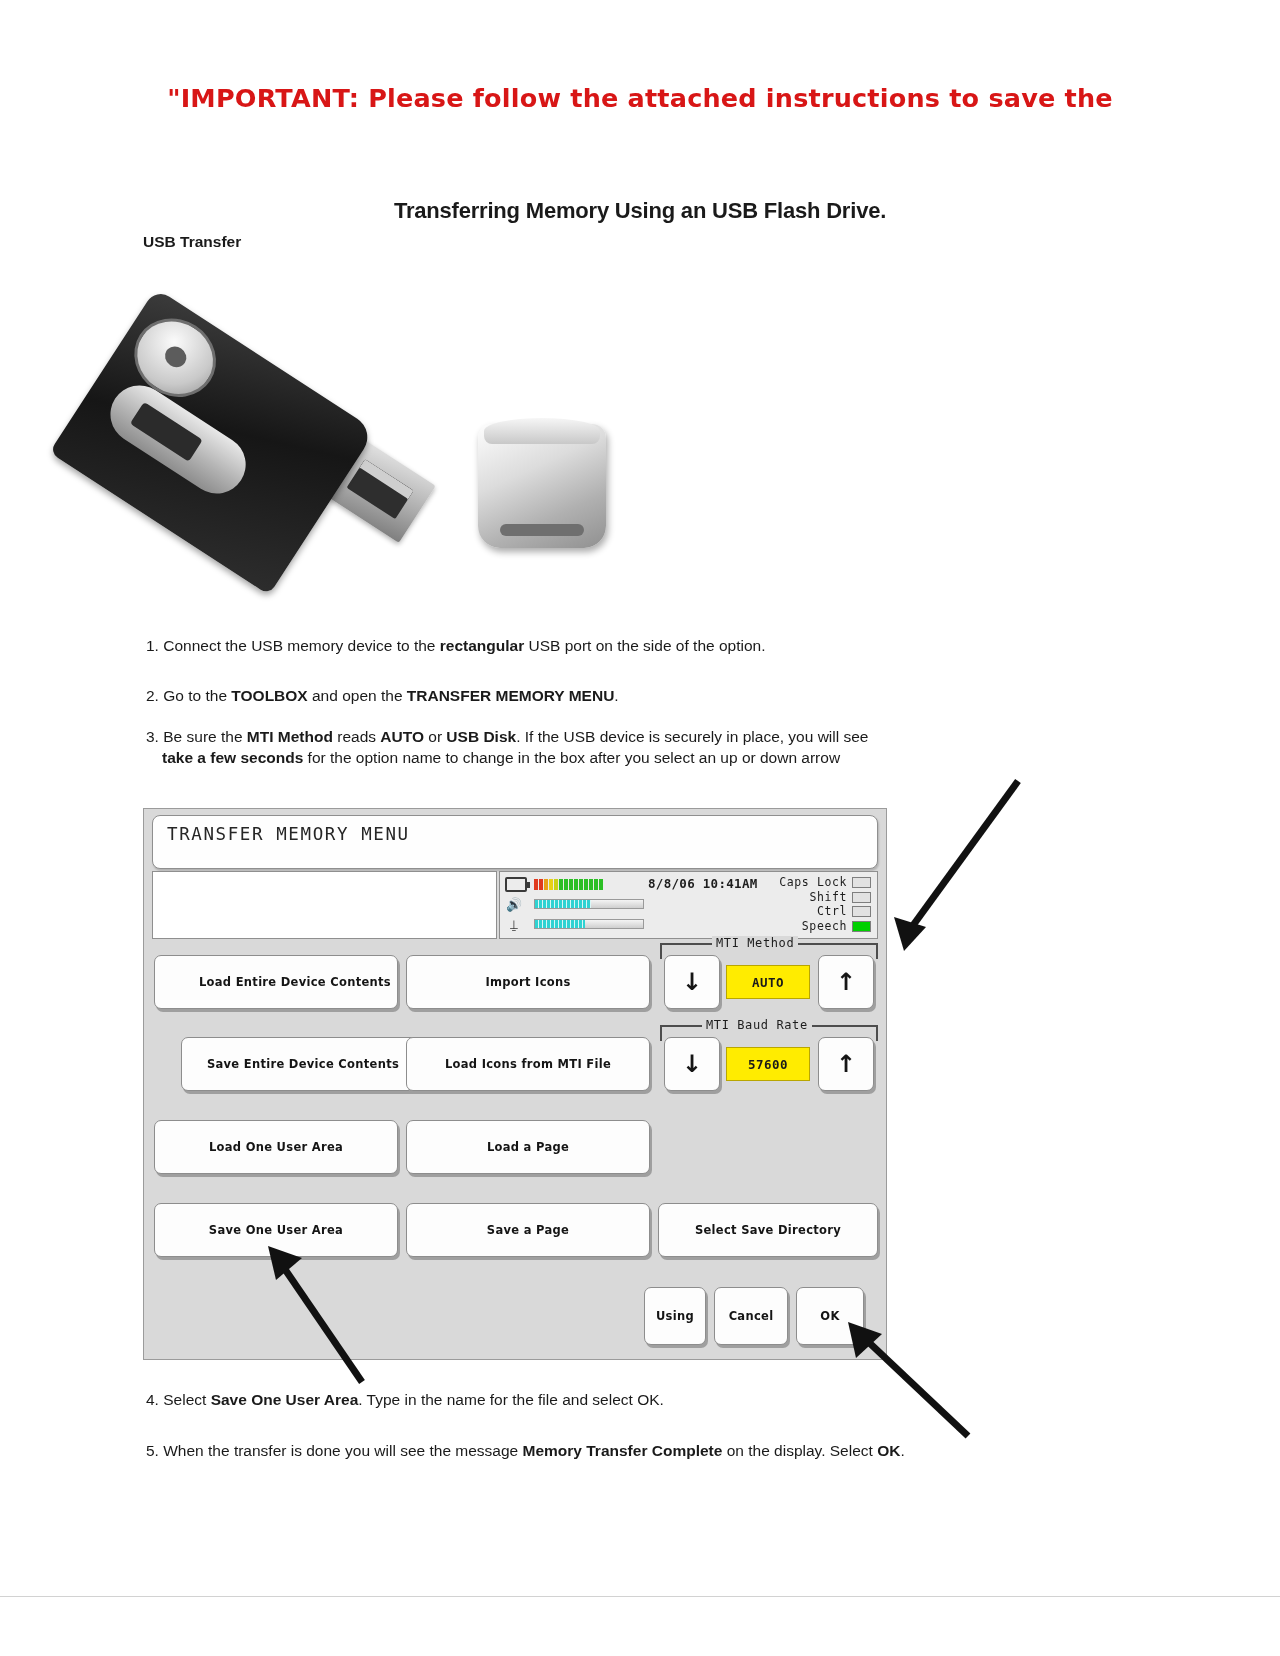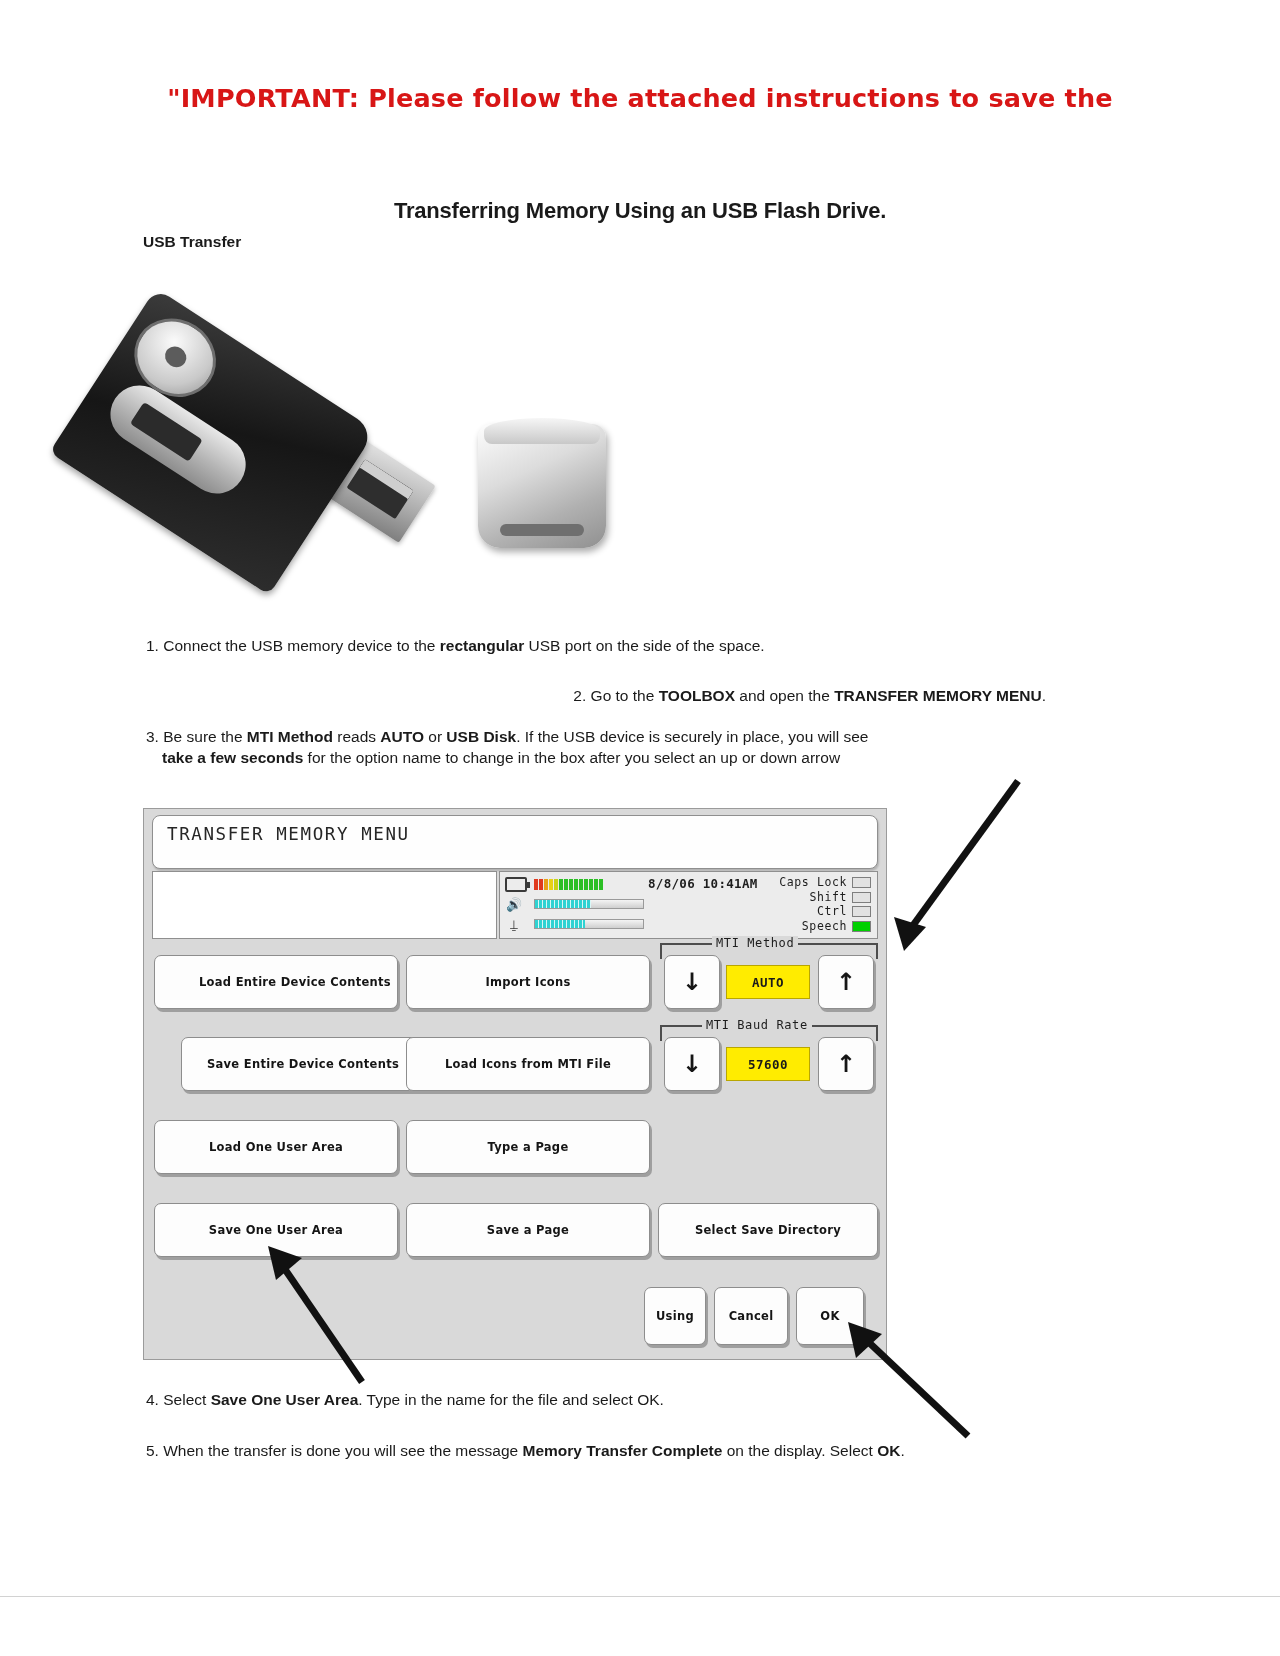--- a/index.html
+++ b/index.html
@@ -152,21 +152,21 @@
 
   
   .step {
     position: absolute;
     font-size: 15.5px;
     line-height: 21px;
     color: #1a1a1a;
   }
   .step b { font-weight: bold; }
   #step1 { left: 146px; top: 635px; width: 900px; }
-  #step2 { left: 146px; top: 685px; width: 900px; text-align: right; }
+  #step2 { left: 146px; top: 685px; width: 900px; }
   #step3 { left: 146px; top: 726px; width: 880px; }
   #step3 .cont { display:block; padding-left: 16px; }
   #step4 { left: 146px; top: 1389px; width: 900px; }
   #step5 { left: 146px; top: 1440px; width: 930px; }
 
   
   .device {
     position: absolute;
     left: 143px;
     top: 808px;
@@ -362,21 +362,21 @@
     <div class="usb-body">
       <div class="usb-stripe"></div>
       <div class="usb-slot"></div>
       <div class="usb-loop">
         <div class="usb-loop-hole"></div>
       </div>
     </div>
   </div>
 
   <div class="step" id="step1">
-    <span>1.</span><span> Connect the USB memory device to the </span><b>rectangular</b><span> USB port on the side of the space.</span>
+    <span>1.</span><span> Connect the USB memory device to the </span><b>rectangular</b><span> USB port on the side of the option.</span>
   </div>
 
   <div class="step" id="step2">
     <span>2.</span><span> Go to the </span><b>TOOLBOX</b><span> and open the </span><b>TRANSFER MEMORY MENU</b><span>.</span>
   </div>
 
   <div class="step" id="step3">
     <span>3.</span><span> Be sure  the </span><b>MTI Method</b><span> reads  </span><b>AUTO</b><span> or </span><b>USB Disk</b><span>. If the USB device is securely in place, you will see</span>
     <span class="cont"><b>take a few seconds</b><span> for the option name to change in the box after you select an up or down arrow</span></span>
   </div>
@@ -440,21 +440,21 @@
     <div class="btn" style="left:10px; top:228px; width:244px; height:54px;margin-left:27px;">Save Entire Device Contents</div>
     <div class="btn" style="left:262px; top:228px; width:244px; height:54px;">Load Icons from MTI File</div>
 
     <div class="grp-frame" style="left:516px; top:216px; width:218px; height:16px;"></div>
     <div class="grp-label" style="left:558px; top:209px;">MTI Baud Rate</div>
     <div class="btn arrow" style="left:520px; top:228px; width:56px; height:54px;">↓</div>
     <div class="field-yellow" style="left:582px; top:238px; width:84px; height:34px;">57600</div>
     <div class="btn arrow" style="left:674px; top:228px; width:56px; height:54px;">↑</div>
 
     <div class="btn" style="left:10px; top:311px; width:244px; height:54px;">Load One User Area</div>
-    <div class="btn" style="left:262px; top:311px; width:244px; height:54px;">Type a Page</div>
+    <div class="btn" style="left:262px; top:311px; width:244px; height:54px;">Load a Page</div>
 
     <div class="btn" style="left:10px; top:394px; width:244px; height:54px;">Save One User Area</div>
     <div class="btn" style="left:262px; top:394px; width:244px; height:54px;">Save a Page</div>
     <div class="btn" style="left:514px; top:394px; width:220px; height:54px;">Select Save Directory</div>
 
     <div class="btn" style="left:500px; top:478px; width:62px; height:58px;">Using</div>
     <div class="btn" style="left:570px; top:478px; width:74px; height:58px;">Cancel</div>
     <div class="btn" style="left:652px; top:478px; width:68px; height:58px;">OK</div>
   </div>
 

